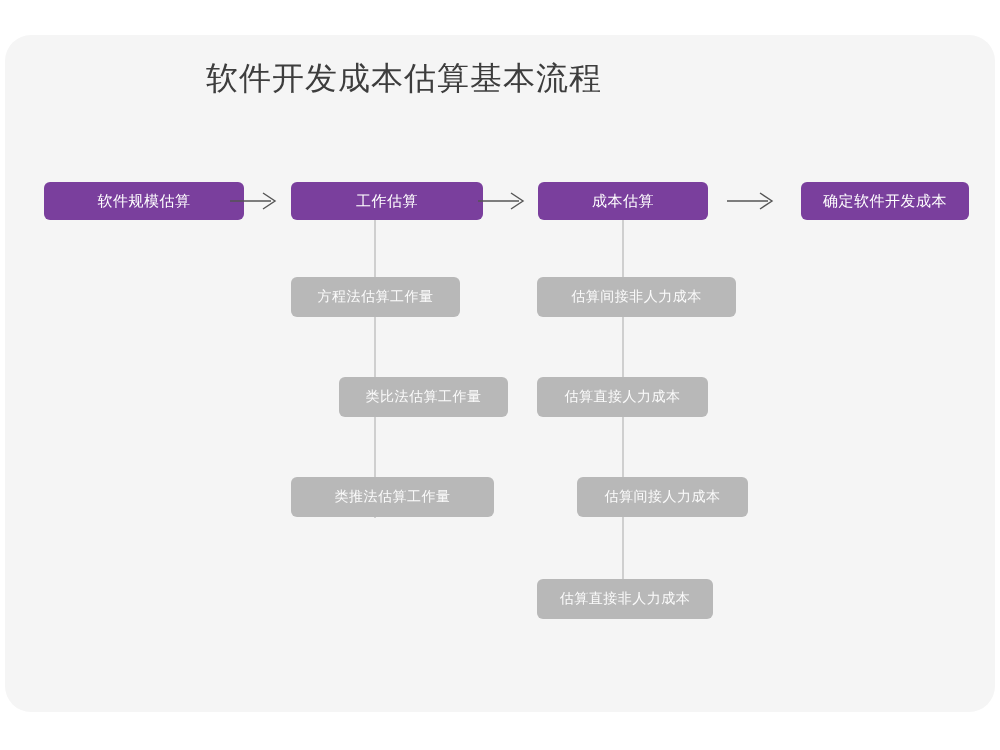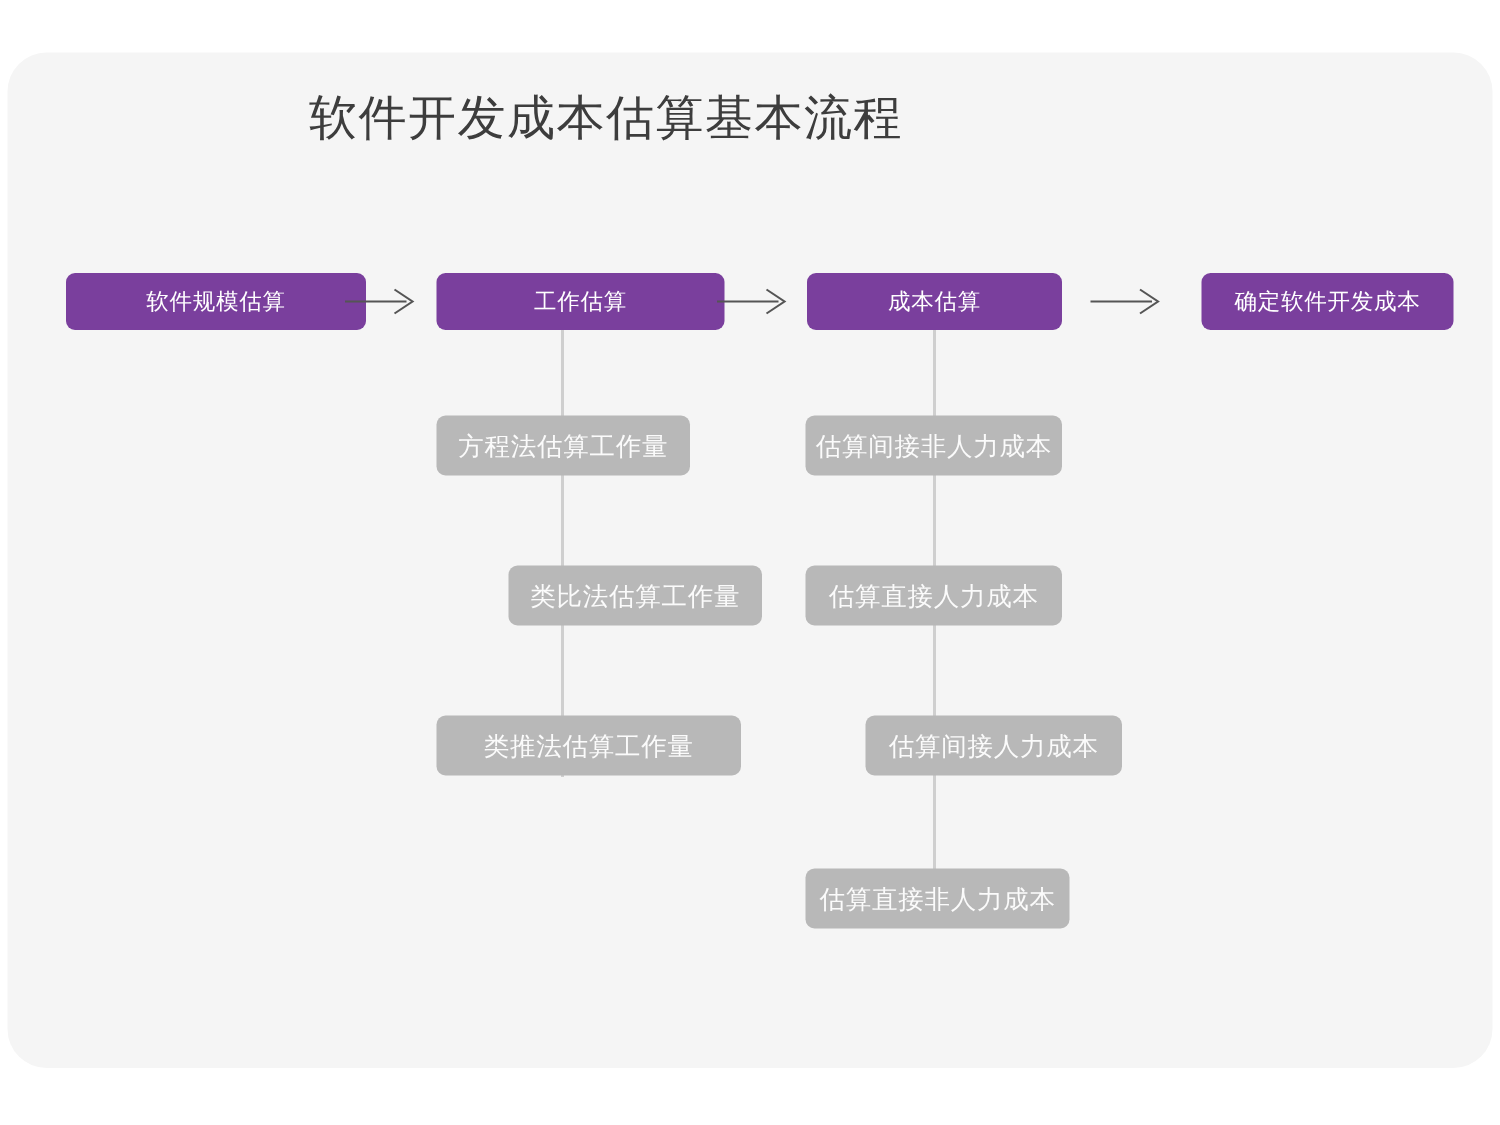--- a/index.html
+++ b/index.html
@@ -46,21 +46,21 @@
     letter-spacing: 0.5px;
     white-space: nowrap;
   }
   .node.primary {
     background: #7a3f9d;
     height: 38px;
   }
   .node.secondary {
     background: #b8b8b8;
     height: 40px;
-    font-size: 17px;
+    font-size: 14px;
     color: #fbfbfb;
   }
   .connector {
     position: absolute;
     width: 2px;
     background: #cfcfcf;
   }
   .arrow {
     position: absolute;
     height: 24px;
@@ -112,21 +112,21 @@
 <div class="node secondary" style="left:291px; top:277px; width:169px;">
   <span>方程法估算工作量</span>
 </div>
 <div class="node secondary" style="left:291px; top:377px; width:169px;margin-left:48px;">
   <span>类比法估算工作量</span>
 </div>
 <div class="node secondary" style="left:291px; top:477px; width:203px;">
   <span>类推法估算工作量</span>
 </div>
 
-<div class="node secondary" style="left:537px; top:277px; width:171px;">
+<div class="node secondary" style="left:537px; top:277px; width:199px;">
   <span>估算间接非人力成本</span>
 </div>
 <div class="node secondary" style="left:537px; top:377px; width:171px;">
   <span>估算直接人力成本</span>
 </div>
 <div class="node secondary" style="left:537px; top:477px; width:171px;margin-left:40px;">
   <span>估算间接人力成本</span>
 </div>
 <div class="node secondary" style="left:537px; top:579px; width:176px;">
   <span>估算直接非人力成本</span>

